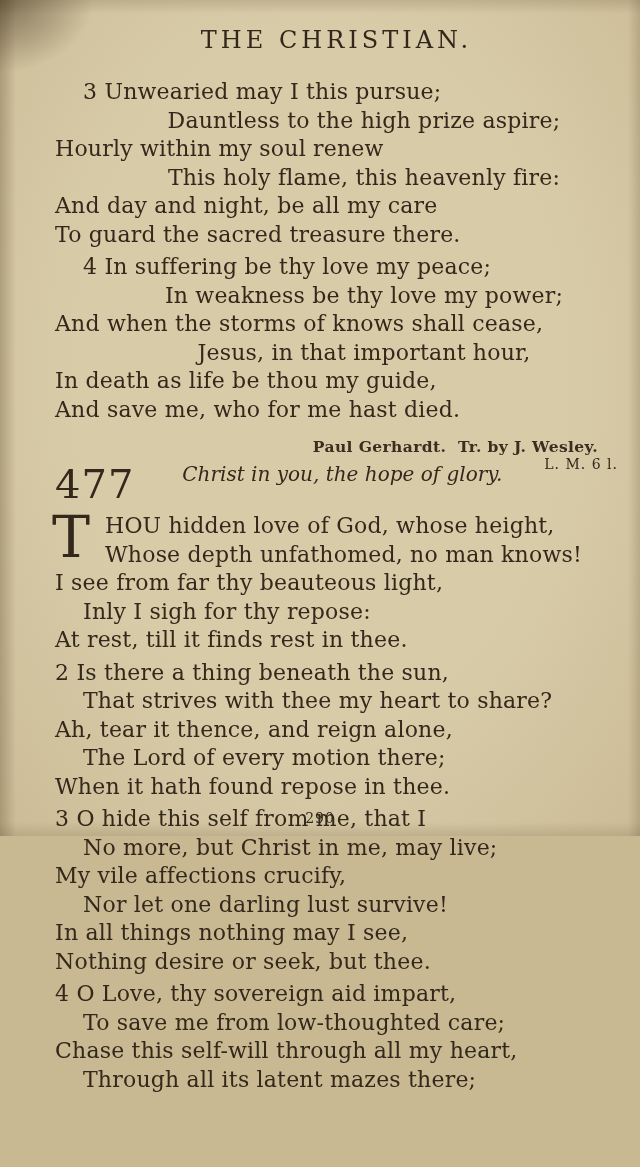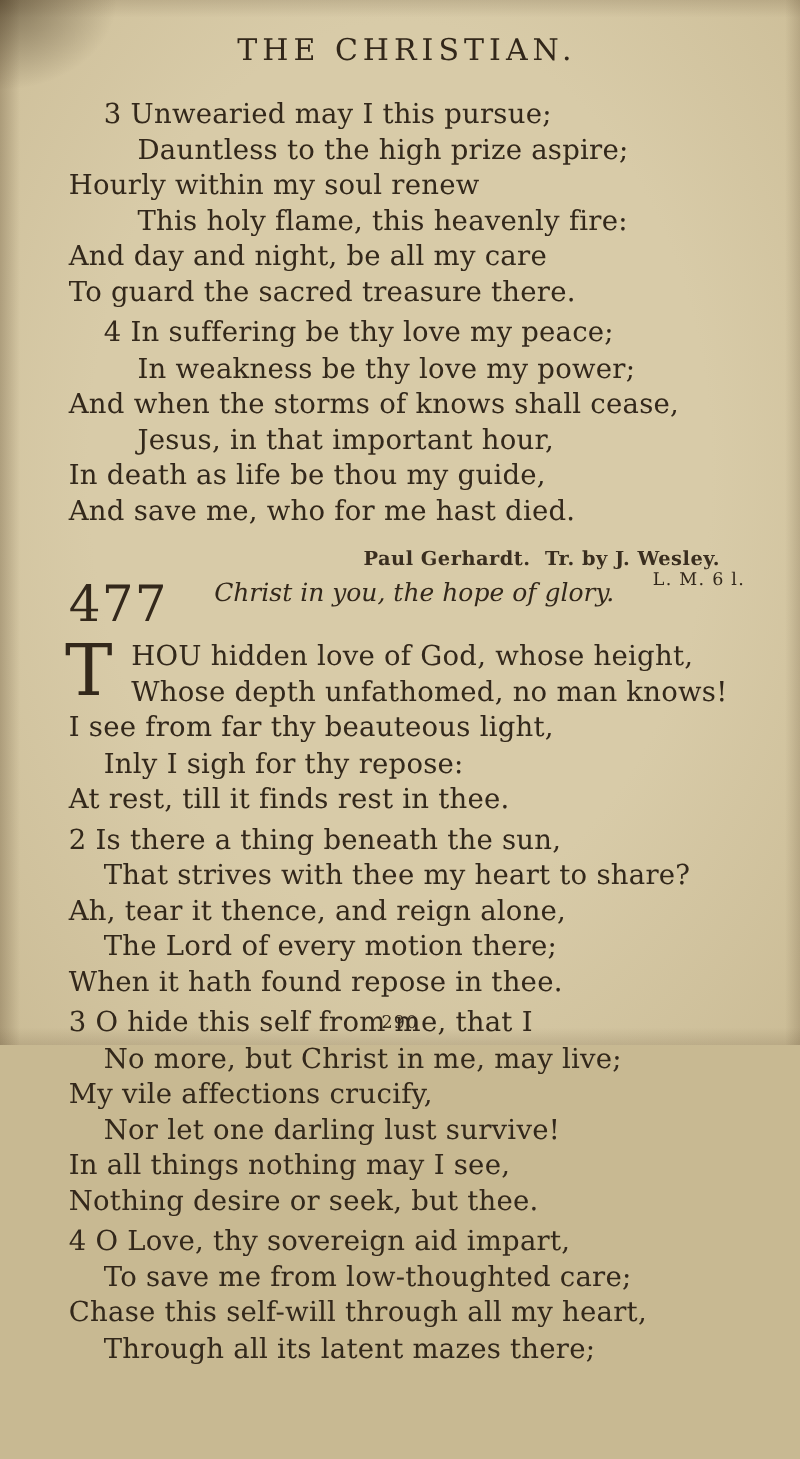--- a/index.html
+++ b/index.html
@@ -7,21 +7,21 @@
     width: 640px; height: 1167px;
     background: #c8b992;
     font-family: "DejaVu Serif", "Liberation Serif", serif;
     color: #33281b;
     overflow: hidden;
   }
   .page {
     position: relative;
     box-sizing: border-box;
     width: 640px; height: 836px;
-    padding: 26px 44px 0 55px;
+    padding: 26px 22px 0 55px;
     background:
       radial-gradient(130px 100px at 0% 0%, rgba(58,44,24,0.55), rgba(58,44,24,0) 72%),
       linear-gradient(90deg, rgba(88,68,42,0.30) 0px, rgba(88,68,42,0) 16px),
       linear-gradient(270deg, rgba(88,68,42,0.20) 0px, rgba(88,68,42,0) 12px),
       linear-gradient(180deg, rgba(88,68,42,0.18) 0px, rgba(88,68,42,0) 14px),
       linear-gradient(0deg, rgba(88,68,42,0.16) 0px, rgba(88,68,42,0) 14px),
       radial-gradient(ellipse at 50% 45%, #d8cba8 55%, #cbbc96 100%);
   }
   .running-head {
     text-align: center;
@@ -32,21 +32,21 @@
   }
   .verse { margin-bottom: 4px; }
   .line {
     font-size: 22px;
     line-height: 28.5px;
     white-space: nowrap;
     letter-spacing: 0.2px;
   }
   .indent-0 { padding-left: 0; }
   .indent-1 { padding-left: 28px; }
-  .indent-2 { padding-left: 55px; }
+  .indent-2 { padding-left: 55px; text-align: center; }
   .attribution {
     text-align: right;
     font-size: 15.5px;
     font-weight: bold;
     letter-spacing: 0.4px;
     padding-right: 20px;
     margin-top: 13px;
     white-space: pre-wrap;
     color: #3a2e1f;
   }

